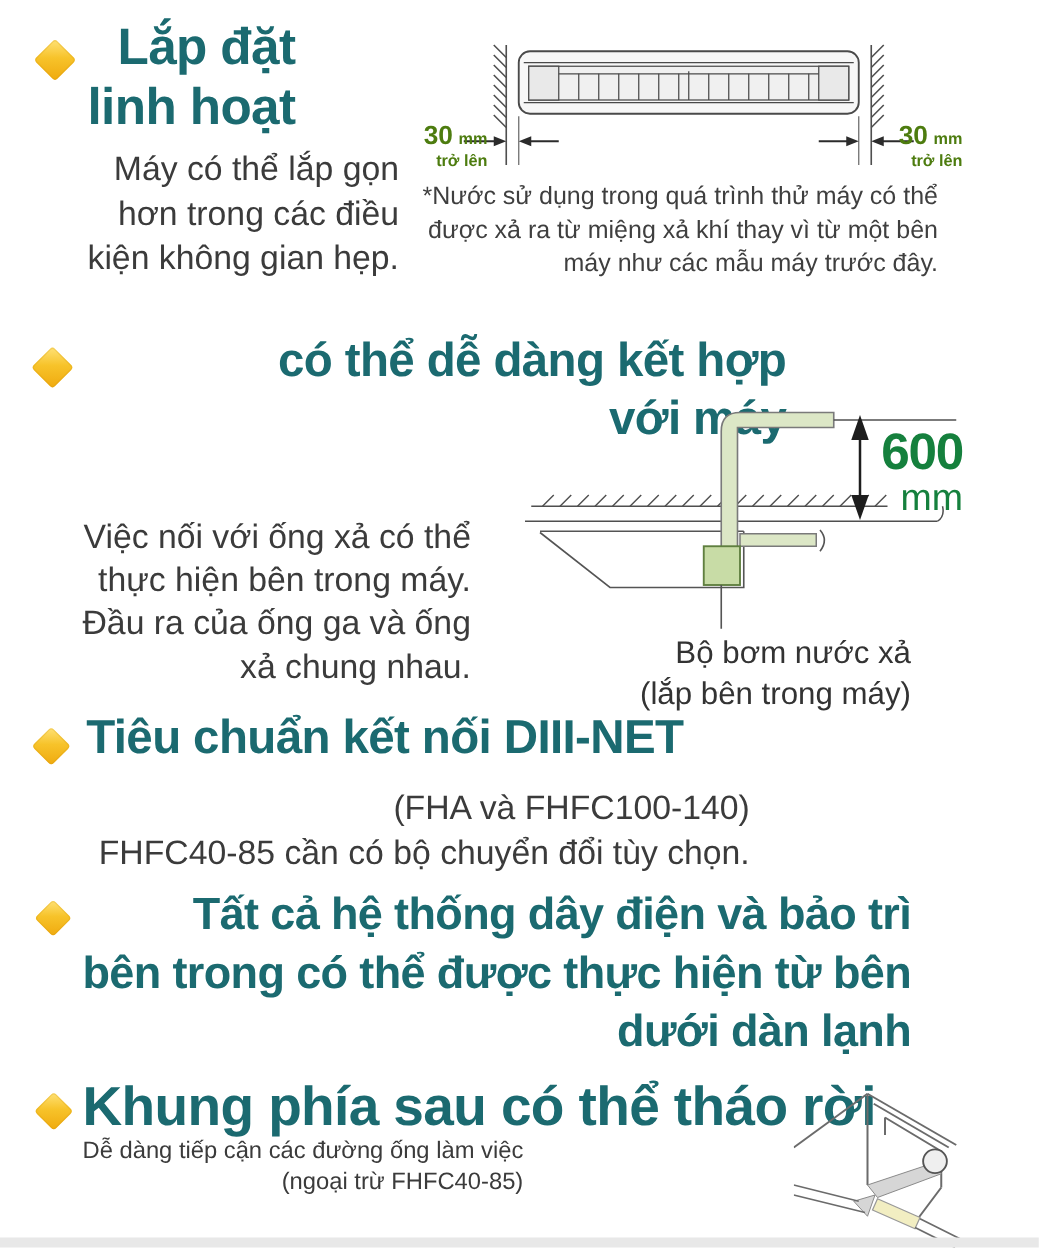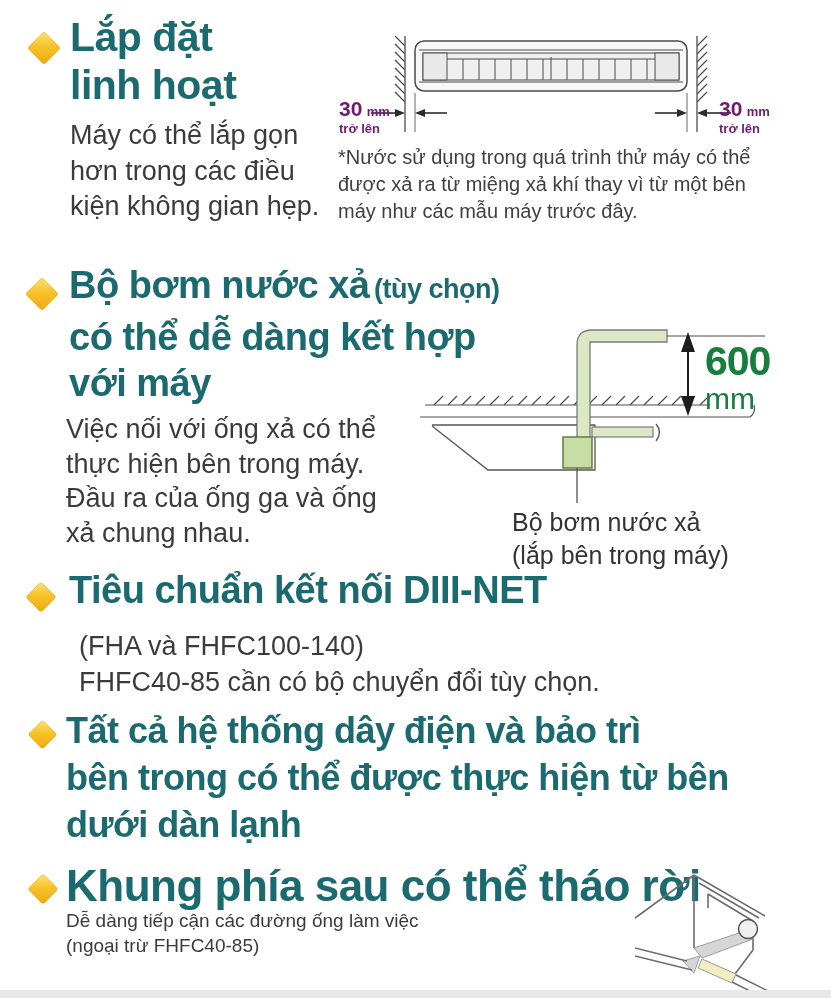--- a/index.html
+++ b/index.html
@@ -10,32 +10,32 @@
     --pump:#c8dca6;
     --gold1:#ffe37a;
     --gold2:#efa90e;
   }
   html,body{margin:0;padding:0;}
   body{
     width:831px;height:998px;position:relative;background:#ffffff;
     font-family:"Liberation Sans","DejaVu Sans",sans-serif;
     overflow:hidden;color:var(--ink);
   }
-  .abs{position:absolute;}
+  .abs{position:absolute;text-align:right;}
   .diamond{
     position:absolute;border-radius:3px;transform:rotate(45deg);
     background:linear-gradient(135deg,var(--gold1) 0%,#f7c32a 45%,var(--gold2) 100%);
     box-shadow:0 0 0 1px rgba(210,150,10,.25) inset;
   }
   .heading{
     color:var(--teal);font-weight:bold;white-space:pre-line;letter-spacing:-0.5px;
   }
   .body-text{white-space:pre-line;color:var(--ink);}
   .footnote{white-space:pre-line;color:#3f3f3f;}
-  .dim-label{color:#701a75;line-height:1.05;}
+  .dim-label{color:#4d7c0f;line-height:1.05;}
   .dim-label .v{font-weight:bold;font-size:21px;}
   .dim-label .u{font-weight:bold;font-size:13px;}
   .dim-label .n{display:block;font-weight:bold;font-size:13px;margin-top:2px;}
   .big-dim{color:#15803d;line-height:1.0;}
   .big-dim .v{font-size:41px;font-weight:600;letter-spacing:-1px;}
   .big-dim .u{display:block;font-size:30px;font-weight:400;margin-top:2px;}
   .caption{white-space:pre-line;color:#333;font-size:25px;line-height:1.3;}
   svg{display:block;}
   .bottom-bar{position:absolute;left:0;top:990px;width:831px;height:8px;background:#e8e8e8;}
 </style>
@@ -126,24 +126,20 @@
   </div>
 </div>
 
 <div class="abs footnote" style="left:338px;top:144px;font-size:20px;line-height:1.34;">*Nước sử dụng trong quá trình thử máy có thể
 được xả ra từ miệng xả khí thay vì từ một bên
 máy như các mẫu máy trước đây.</div>
 
 <div class="diamond" style="left:30px;top:282px;width:24px;height:24px;"></div>
 
 <div class="abs" style="left:69px;top:262px;width:560px;">
-  <div style="white-space:nowrap;">
-    <span class="heading" style="font-size:38px;line-height:1.25;">Bộ bơm nước xả</span>
-    <span class="heading" style="font-size:27px;">(tùy chọn)</span>
-  </div>
   <div class="heading" style="font-size:38px;line-height:1.22;margin-top:4px;">có thể dễ dàng kết hợp
 với máy</div>
 </div>
 
 <div class="abs body-text" style="left:66px;top:412px;font-size:27px;line-height:1.28;">Việc nối với ống xả có thể
 thực hiện bên trong máy.
 Đầu ra của ống ga và ống
 xả chung nhau.</div>
 
 <div class="abs" style="left:420px;top:305px;width:411px;height:200px;">

